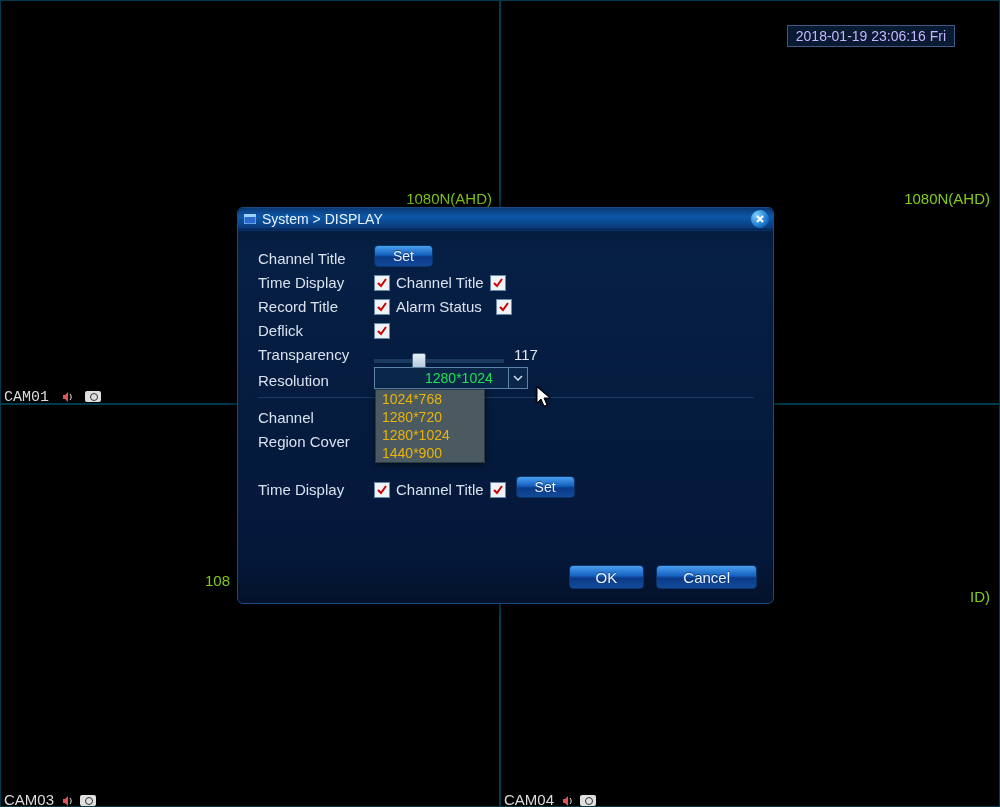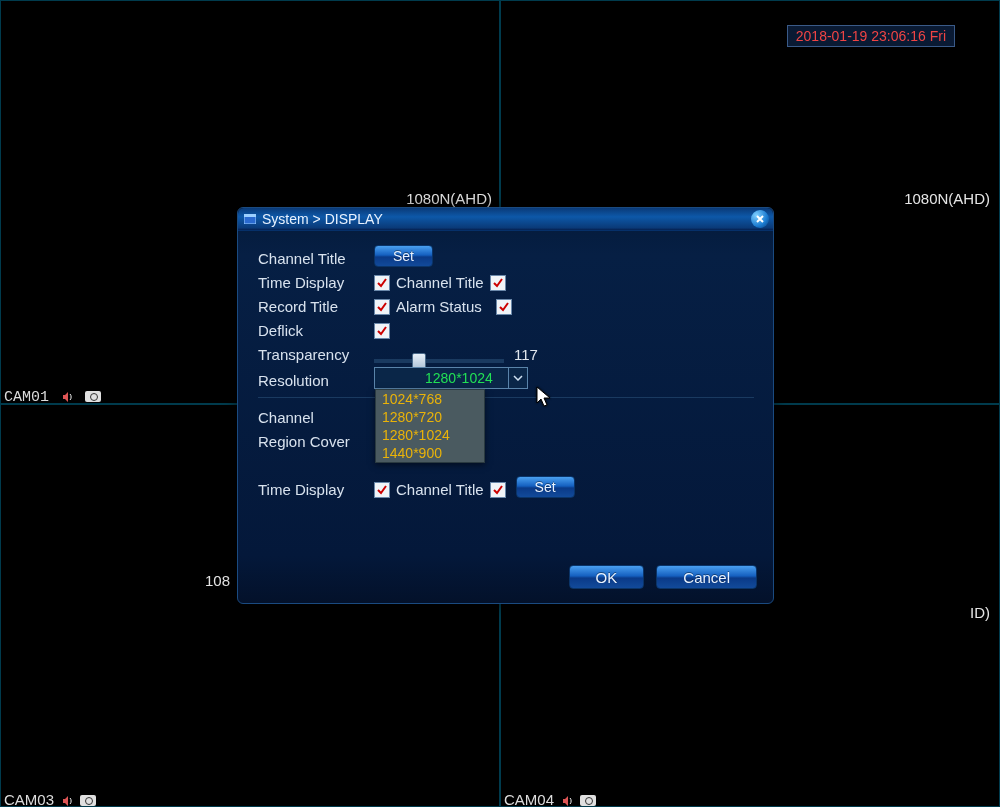--- a/index.html
+++ b/index.html
@@ -1,23 +1,23 @@
 <!DOCTYPE html>
 <html><head>
 <meta charset="utf-8">
 <style>
   html,body{margin:0;padding:0;width:1000px;height:807px;background:#000;font-family:Arial,Helvetica,sans-serif;overflow:hidden;}
   .screen{position:relative;width:1000px;height:807px;background:#000;}
   
   .vline{position:absolute;left:499px;top:0;width:2px;height:807px;background:#003b4d;}
   .hline{position:absolute;left:0;top:403px;width:1000px;height:2px;background:#003b4d;}
   .frame{position:absolute;left:0;top:0;width:998px;height:805px;border:1px solid #003b4d;}
-  .reslabel{position:absolute;color:#e5e5e5;font-size:15px;}
+  .reslabel{position:absolute;color:#84cc16;font-size:15px;}
   .camlabel{position:absolute;color:#dcdcdc;font-size:15px;}
-  .timestamp{position:absolute;right:45px;top:25px;color:#ef4444;background:#0a1a33;border:1px solid #3a5a88;padding:2px 8px;font-size:14px;}
+  .timestamp{position:absolute;right:45px;top:25px;color:#c4b5fd;background:#0a1a33;border:1px solid #3a5a88;padding:2px 8px;font-size:14px;}
   .speaker{display:inline-block;width:12px;height:12px;margin-left:4px;vertical-align:middle;}
   .speaker svg{display:block;}
   .photo{display:inline-block;width:16px;height:11px;margin-left:2px;background:#e0e0e0;border-radius:2px;position:relative;top:1px;}
   .photo::after{content:"";position:absolute;left:5px;top:2px;width:6px;height:6px;border:1px solid #333;border-radius:50%;}
   
   .dialog{position:absolute;left:237px;top:207px;width:535px;height:395px;
     background:linear-gradient(#041a3a,#061f44 12%,#04183a 88%,#03112a);
     border:1px solid #1a4a80;border-radius:6px;box-shadow:0 0 14px rgba(0,0,0,.6);}
   .titlebar{position:relative;height:22px;border-radius:6px 6px 0 0;
     background:linear-gradient(#0a3a78,#0d58a8 40%,#0a3a78 90%,#052050);
@@ -60,21 +60,21 @@
 <div class="screen">
   <div class="frame"></div>
   <div class="vline"></div>
   <div class="hline"></div>
 
   <div class="timestamp">2018-01-19 23:06:16 Fri</div>
 
   <div class="reslabel" style="right:508px;top:190px;">1080N(AHD)</div>
   <div class="reslabel" style="right:10px;top:190px;">1080N(AHD)</div>
   <div class="reslabel" style="left:205px;top:572px;">108</div>
-  <div class="reslabel" style="right:10px;top:604px;">ID)</div>
+  <div class="reslabel" style="right:10px;top:588px;">ID)</div>
 
   <div class="camlabel" style="left:4px;top:389px;font-family:Liberation Mono, monospace;">
     <span>CAM01</span>
     <span class="speaker"><svg width="12" height="12" viewBox="0 0 12 12">
           <path d="M1 4h2l3-3v10l-3-3H1z" fill="#d55"></path>
           <path d="M8 3c1.5 1 1.5 5 0 6" stroke="#eee" stroke-width="1" fill="none"></path>
         </svg></span>
     <span class="photo"></span>
   </div>
   <div class="camlabel" style="left:4px;top:791px;">

